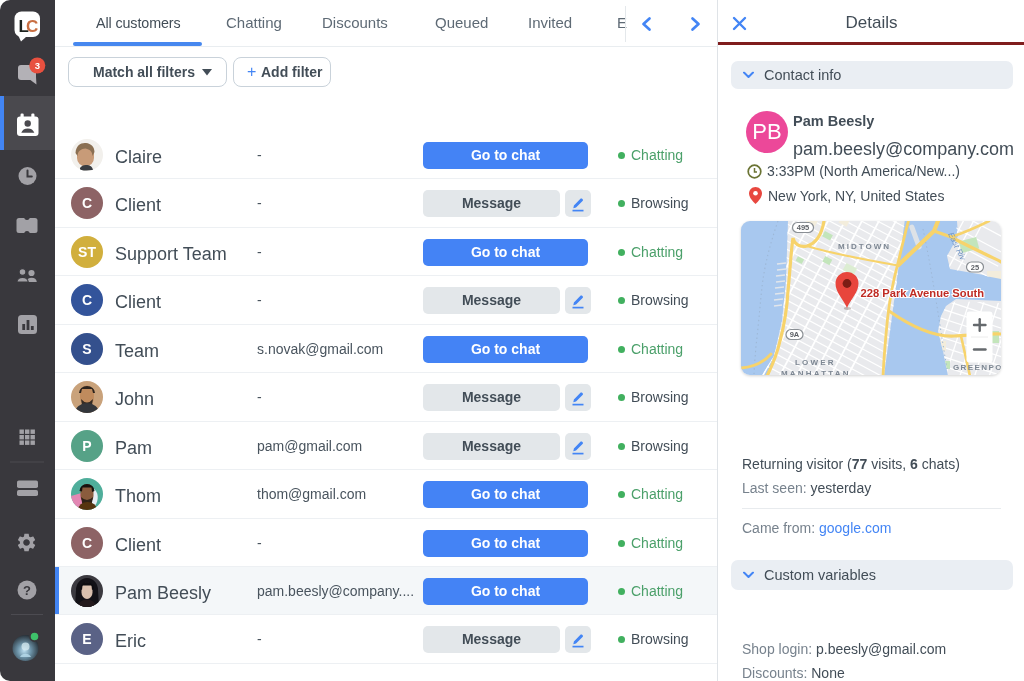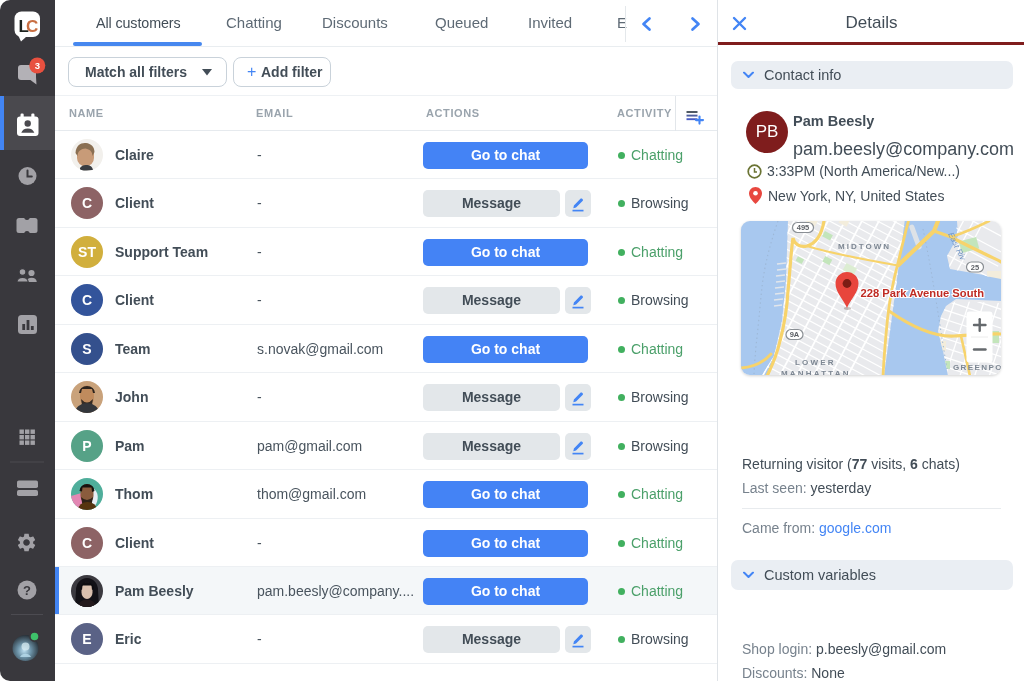--- a/index.html
+++ b/index.html
@@ -18,21 +18,21 @@
 .fbtn{position:absolute;top:9px;height:30px;border:1px solid #c9d2da;border-radius:8px;background:#fff;color:#424d57;font-size:14px;font-weight:bold;line-height:28px}
 
 #thead{position:absolute;left:0;top:95px;width:662px;height:36px;border-top:1px solid #eef1f4;border-bottom:1px solid #e6eaee;background:#fff}
 .th{position:absolute;top:11px;font-size:11px;font-weight:bold;letter-spacing:.6px;color:#9aa4ad}
 #theaddiv{position:absolute;left:620px;top:0px;width:1px;height:35px;background:#e2e6ea}
 #rows{position:absolute;left:0;top:131px;width:662px}
 .row{position:relative;width:662px;height:48.45px;border-bottom:1px solid #edf0f3;background:#fff}
 .row.sel{background:#f4f7f9}
 .selbar{position:absolute;left:0;top:0;width:4px;height:100%;background:#4285f4}
 .av{position:absolute;left:16px;top:8px;width:32px;height:32px;border-radius:50%;color:#fff;font-size:14px;font-weight:bold;text-align:center;line-height:32px}
-.nm{position:absolute;left:60px;top:16px;font-size:14px;font-weight:bold;color:#424d57}
+.nm{position:absolute;left:60px;top:16px;font-size:18px;font-weight:normal;color:#424d57}
 .em{position:absolute;left:202px;top:16px;font-size:14px;color:#49545e}
 .btn{position:absolute;left:368px;top:11px;height:27px;border-radius:5px;text-align:center;font-size:14px;font-weight:bold;line-height:27px}
 .btn.go{width:165px;background:#4483f5;color:#fff}
 .btn.msg{width:137px;background:#e3e7ea;color:#424d57}
 .pen{position:absolute;left:510px;top:11px;width:26px;height:27px;border-radius:5px;background:#e3e7ea}
 .dot{position:absolute;left:563px;top:21px;width:7px;height:7px;border-radius:50%;background:#41b05f}
 .stat{position:absolute;left:576px;top:16px;font-size:14px;color:#424d57}
 .stat.green{color:#4ba06a}
 
 #panel{position:absolute;left:717px;top:0;width:307px;height:681px;background:#fff;border-left:1px solid #dfe3e7}
@@ -135,44 +135,28 @@
     <div id="underline"></div>
     <div id="tabdiv"></div>
     <svg class="chev" style="left:583px" viewBox="0 0 18 18">
           <path d="M11.5 3.5 L5.5 9 L11.5 14.5" stroke="#4385f5" stroke-width="2.7" fill="none" stroke-linecap="round" stroke-linejoin="round"></path>
         </svg>
     <svg class="chev" style="left:631px" viewBox="0 0 18 18">
           <path d="M6.5 3.5 L12.5 9 L6.5 14.5" stroke="#4385f5" stroke-width="2.7" fill="none" stroke-linecap="round" stroke-linejoin="round"></path>
         </svg>
   </div>
   <div id="filterrow">
-    <div class="fbtn" style="left:13px;width:159px;padding-left:16px">Match all filters
+    <div class="fbtn" style="left:13px;width:159px;padding-left:24px">Match all filters
       <svg style="position:absolute;right:14px;top:11px" width="10" height="7" viewBox="0 0 10 7">
             <path d="M0 0 L10 0 L5 6.5 Z" fill="#424d57"></path>
           </svg>
     </div>
     <div class="fbtn" style="left:178px;width:98px;padding-left:27px">Add filter
       <span style="position:absolute;left:13px;top:0;color:#4385f5;font-weight:normal;font-size:16px">+</span>
     </div>
-  </div>
-  <div id="thead">
-    <div class="th" style="left:14px">NAME</div>
-    <div class="th" style="left:201px">EMAIL</div>
-    <div class="th" style="left:371px">ACTIONS</div>
-    <div class="th" style="left:562px">ACTIVITY</div>
-    <div id="theaddiv"></div>
-    <svg style="position:absolute;left:630px;top:13px" width="20" height="17" viewBox="0 0 20 17">
-      <line x1="1.5" y1="3" x2="12.5" y2="3" stroke="#47525c" stroke-width="1.9"></line>
-      <line x1="1.5" y1="6.6" x2="12.5" y2="6.6" stroke="#4f5f9e" stroke-width="1.9"></line>
-      <line x1="1.5" y1="10.2" x2="12.5" y2="10.2" stroke="#4a5cc4" stroke-width="1.9"></line>
-      <g stroke="#4385f5" stroke-width="2.1" stroke-linecap="round">
-            <line x1="14.5" y1="7.6" x2="14.5" y2="14.6"></line>
-            <line x1="11" y1="11.1" x2="18" y2="11.1"></line>
-          </g>
-    </svg>
   </div>
   <div id="rows">
         <div class="row">
           <div class="av"><svg width="32" height="32" viewBox="0 0 32 32">
               <defs>
                 <clipPath id="cA">
                   <circle cx="16" cy="16" r="16"></circle>
                 </clipPath>
               </defs>
               <g clip-path="url(#cA)">
@@ -341,21 +325,21 @@
     <div id="ptitle">Details</div>
   </div>
 
   <div class="secbar" style="top:61px;height:28px">
     <svg width="11" height="7" viewBox="0 0 11 7">
           <path d="M1 1 L5.5 5.5 L10 1" stroke="#4385f5" stroke-width="2" fill="none" stroke-linecap="round" stroke-linejoin="round"></path>
         </svg>
     <span class="txt">Contact info</span>
   </div>
 
-  <div style="position:absolute;left:28px;top:111px;width:42px;height:42px;border-radius:50%;background:#7f1d1d;color:#fff;font-size:17px;text-align:center;line-height:42px">PB</div>
+  <div style="position:absolute;left:28px;top:111px;width:42px;height:42px;border-radius:50%;background:#ec4899;color:#fff;font-size:22px;text-align:center;line-height:42px">PB</div>
   <div class="pline" style="left:75px;top:113px;font-weight:bold;font-size:14.5px">Pam Beesly</div>
   <div class="pline" style="left:75px;top:139px;font-size:18px">pam.beesly@company.com</div>
 
   <svg style="position:absolute;left:29px;top:164px" width="15" height="15" viewBox="0 0 15 15">
         <circle cx="7.5" cy="7.5" r="6.3" fill="none" stroke="#6b7434" stroke-width="1.7"></circle>
         <path d="M7.5 4 L7.5 8 L10 8" stroke="#6b7434" stroke-width="1.5" fill="none"></path>
       </svg>
   <div class="pline" style="left:49px;top:163px">3:33PM (North America/New...)</div>
 
   <svg style="position:absolute;left:31px;top:187px" width="13" height="17" viewBox="0 0 13 17">

